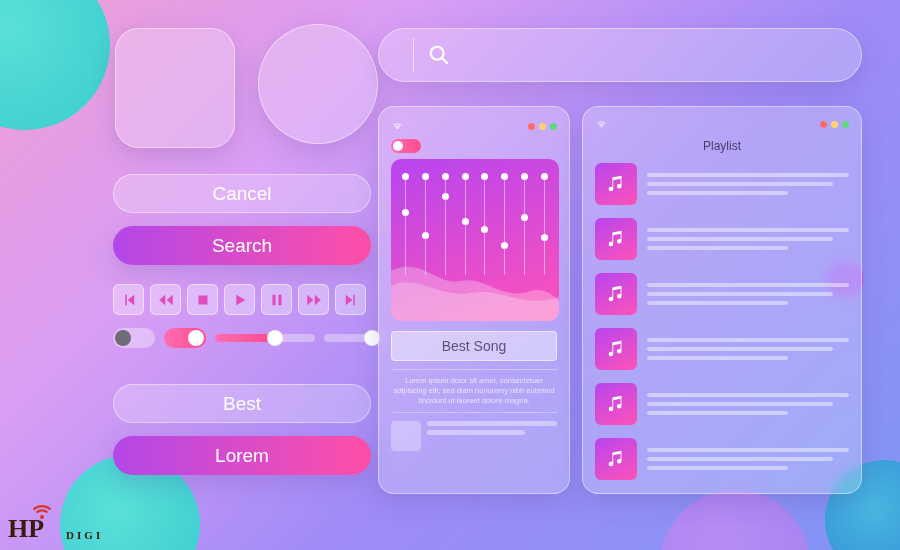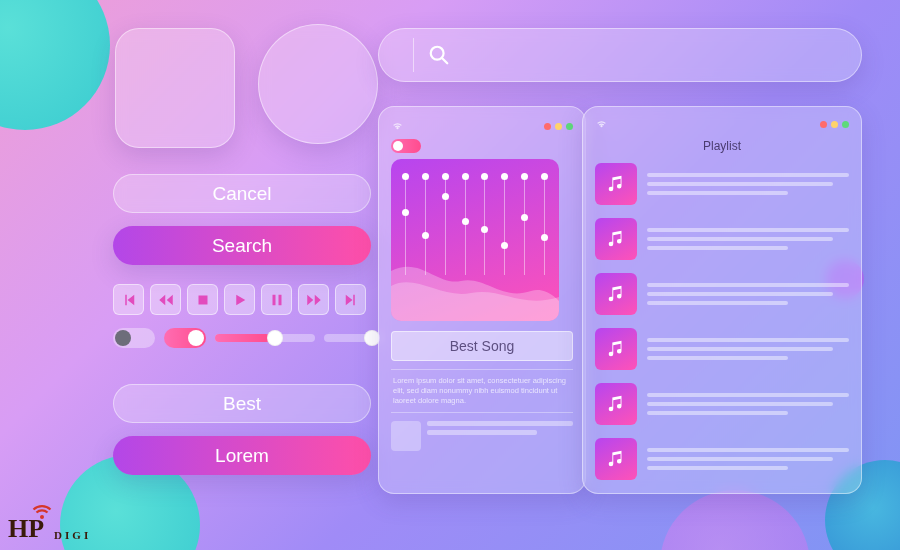--- a/index.html
+++ b/index.html
@@ -48,51 +48,51 @@
 .toggle.on { background:linear-gradient(90deg,#ff6db2,#ff4c8e); }
 .toggle.on::after { content:""; position:absolute; right:2px; top:2px; width:16px; height:16px; border-radius:50%; background:#fff; }
 .slider-track { height:8px; border-radius:4px; background:rgba(255,255,255,.35); position:relative; cursor:pointer; }
 .slider-a { width:100px; }
 .slider-a .fill{ position:absolute; left:0; top:0; height:100%; width:55%; border-radius:4px; background:linear-gradient(90deg,#ff6db2,#ff4c8e);}
 .slider-a .thumb{ position:absolute; left:52%; top:-4px; width:16px; height:16px; border-radius:50%; background:#fff; border:1px solid rgba(0,0,0,.05);}
 .slider-b { width:54px; }
 .slider-b .thumb{ position:absolute; right:-2px; top:-4px; width:16px; height:16px; border-radius:50%; background:#fff; border:1px solid rgba(0,0,0,.05);}
 
 .card { position:absolute; border-radius:16px; padding:12px; overflow:hidden; }
-.music-card { left:378px; top:106px; width:208px; height:388px; display:flex; flex-direction:column; }
+.music-card { left:378px; top:106px; width:192px; height:388px; display:flex; flex-direction:column; }
 .titlebar { display:flex; justify-content:space-between; align-items:center; height:14px; margin-bottom:6px; }
 .titlebar .wifi { width:13px; height:10px; }
 .dots { display:flex; gap:4px; }
 .dots span { width:7px; height:7px; border-radius:50%; }
 .d-r{background:#ff6b6b;} .d-y{background:#ffd36b;} .d-g{background:#5ed97a;}
 .mini-toggle{ width:30px; height:14px; border-radius:8px; background:linear-gradient(90deg,#ff6db2,#ff4c8e); position:relative; margin-bottom:6px; cursor:pointer;}
 .mini-toggle::after{content:"";position:absolute;left:2px;top:2px;width:10px;height:10px;border-radius:50%;background:#fff;}
 .eq-box{ width:168px; height:162px; border-radius:10px; background:linear-gradient(160deg,#b745ef 0%,#ff52b8 100%); position:relative; overflow:hidden;}
 .eq-tracks{position:absolute; left:14px; right:14px; top:14px; bottom:46px; display:flex; justify-content:space-between;}
 .eq-tracks .t{width:1px; background:rgba(255,255,255,.45); position:relative;}
 .eq-tracks .t::after{content:"";position:absolute;left:-3px;width:7px;height:7px;border-radius:50%;background:#fff;}
 .wave{position:absolute;left:0;right:0;bottom:0;height:70px;}
 .song-label { margin-top:10px; height:30px; border-radius:4px; background:rgba(255,255,255,.42); border:1px solid rgba(255,255,255,.55); display:flex; align-items:center; justify-content:center; font-size:14px; color:#5d4f80; }
-.desc { margin-top:8px; padding:6px 2px; border-top:1px solid rgba(255,255,255,.35); border-bottom:1px solid rgba(255,255,255,.35); font-size:7.5px; line-height:1.35; color:rgba(255,255,255,.7); }
+.desc { margin-top:8px; padding:6px 2px; border-top:1px solid rgba(255,255,255,.35); border-bottom:1px solid rgba(255,255,255,.35); font-size:7.5px; line-height:1.35; color:rgba(255,255,255,.7); text-align:center;}
 .stub-row{ margin-top:8px; display:flex; gap:6px; align-items:flex-start;}
 .stub-sq{ width:30px; height:30px; border-radius:4px; background:rgba(255,255,255,.3);}
 .stub-lines{ flex:1; display:flex; flex-direction:column; gap:4px;}
 .stub-lines span{ height:5px; border-radius:2px; background:rgba(255,255,255,.4);}
 .stub-lines span:nth-child(2){width:75%;}
 
 .playlist-card { left:582px; top:106px; width:280px; height:388px; display:flex; flex-direction:column;}
 .playlist-title{ text-align:center; font-size:12px; color:#4b3c70; margin:4px 0 10px;}
 .pl-item{ display:flex; gap:10px; margin-bottom:13px; cursor:pointer;}
 .pl-icon{ width:42px; height:42px; border-radius:6px; background:linear-gradient(150deg,#b745ef,#ff52b8); display:flex; align-items:center; justify-content:center;}
 .pl-icon svg{width:22px;height:22px;fill:#fff;}
 .pl-lines{ flex:1; display:flex; flex-direction:column; justify-content:center; gap:5px;}
 .pl-lines span{ height:4px; border-radius:2px; background:rgba(255,255,255,.45);}
 .pl-lines span:nth-child(1){width:100%;} .pl-lines span:nth-child(2){width:92%;} .pl-lines span:nth-child(3){width:70%;}
 
-.logo { position:absolute; left:8px; bottom:6px; font-weight:800; font-size:26px; color:#3a1a0a; font-family:Georgia,serif; display:flex; align-items:flex-end; gap:8px;}
+.logo { position:absolute; left:8px; bottom:6px; font-weight:800; font-size:26px; color:#3a1a0a; font-family:Georgia,serif; display:flex; align-items:flex-end; gap:20px;}
 .logo .i { position:relative; }
 .logo .wifi-dot{ position:absolute; left:22px; top:-12px; }
 .logo small{ font-size:11px; letter-spacing:3px; margin-left:2px; margin-bottom:3px;}
 </style>
 </head>
 <body>
 
 <div class="bg-circle bg-c1"></div>
 <div class="bg-circle bg-c2"></div>
 <div class="bg-circle bg-c5"></div>

